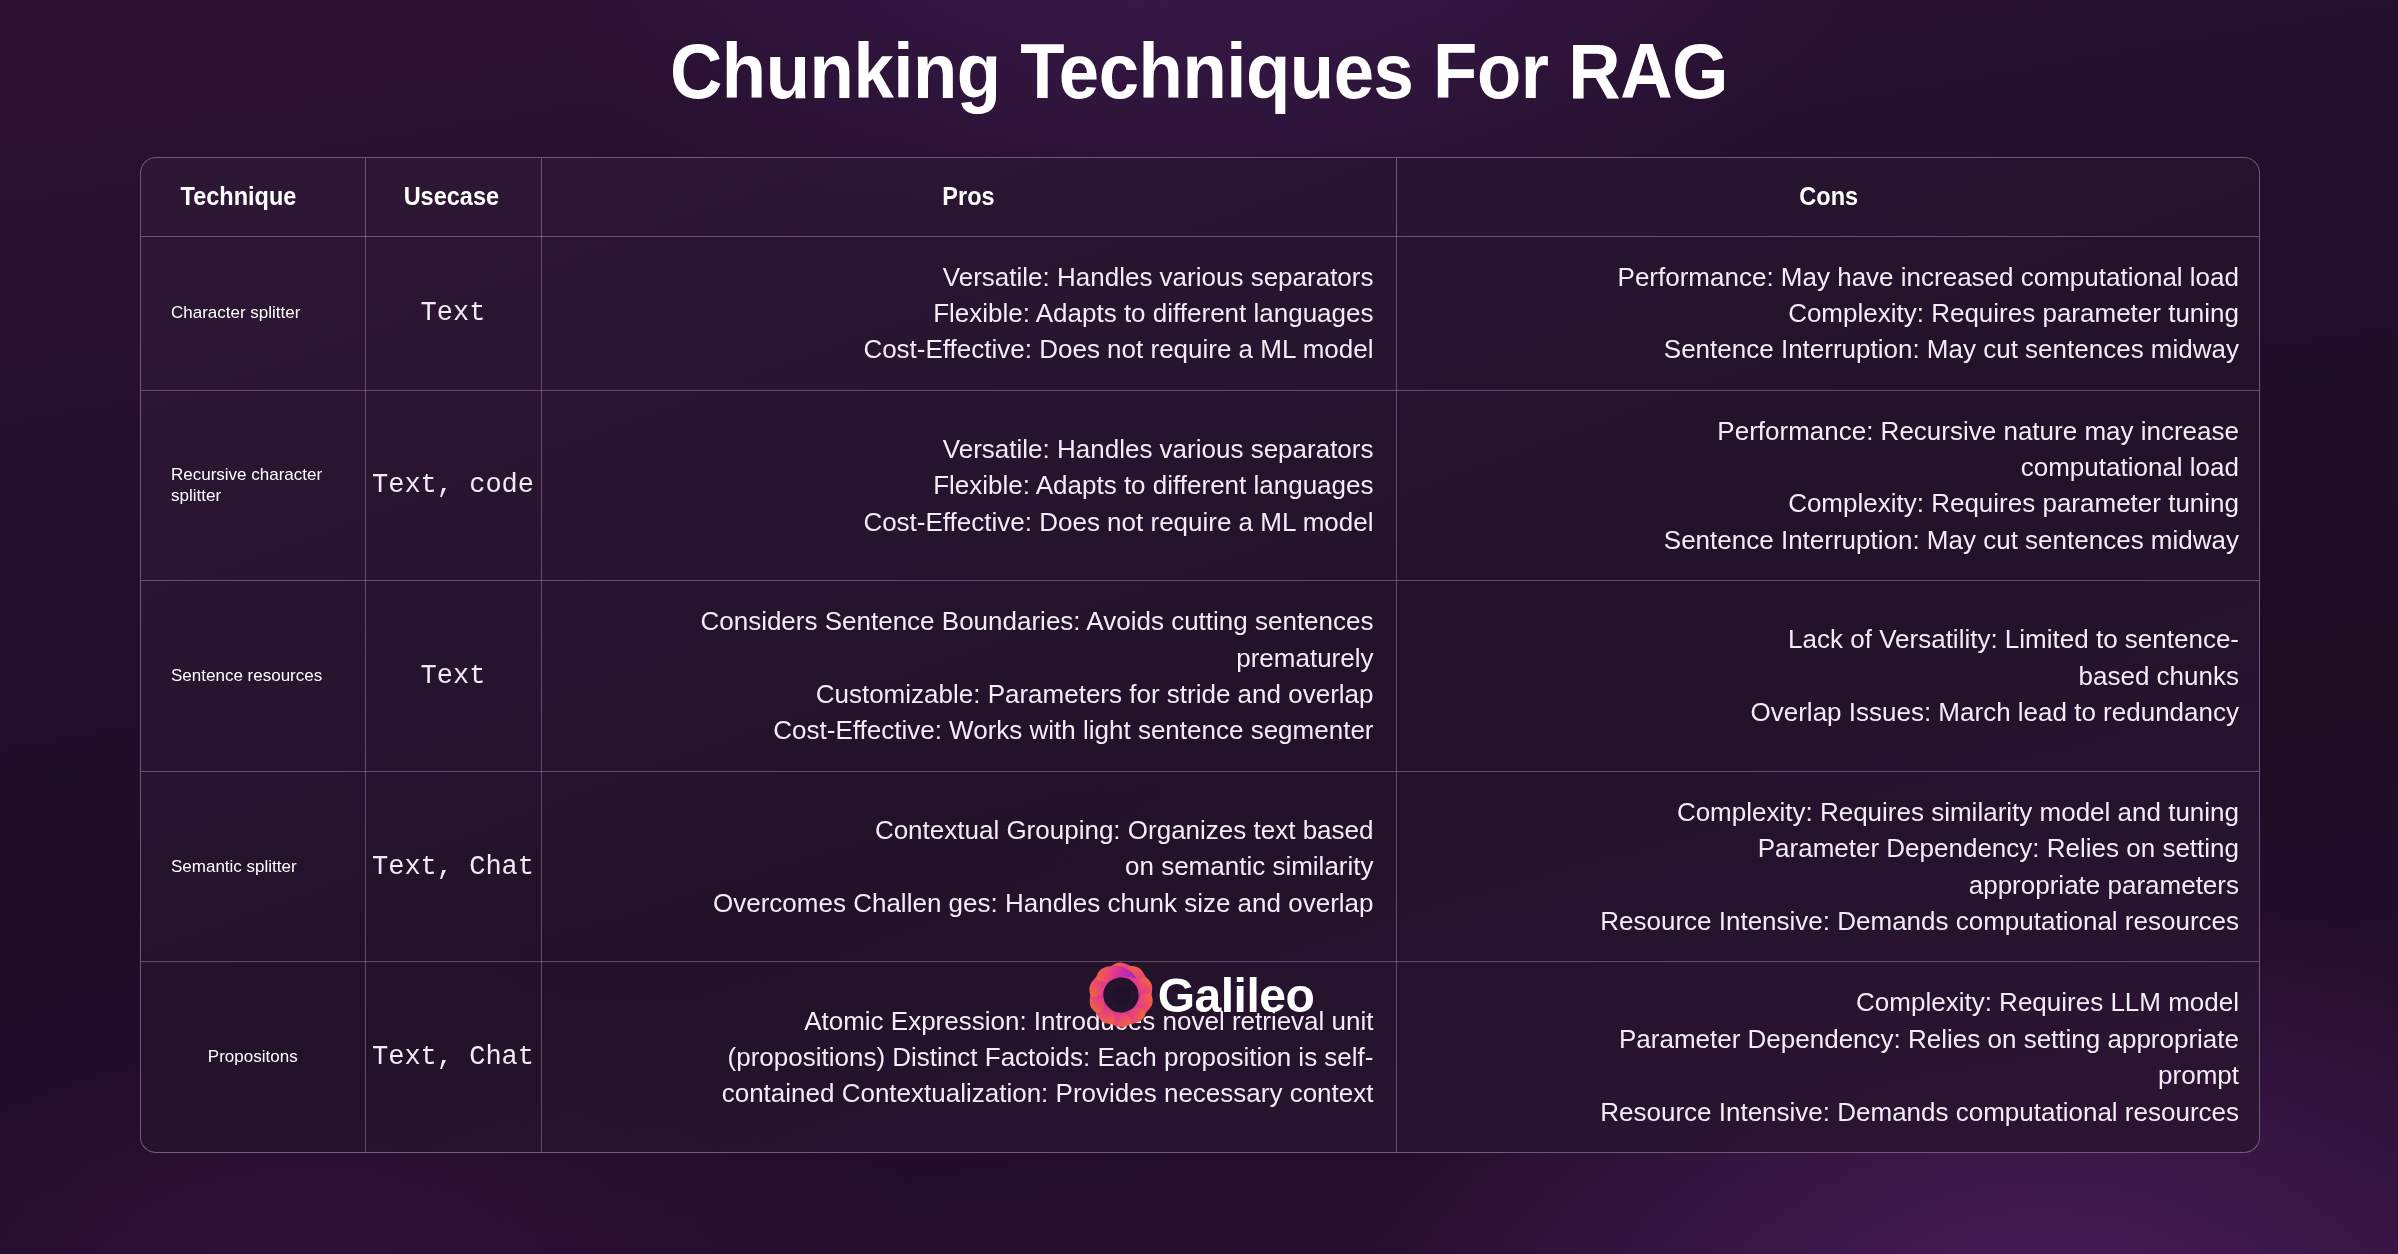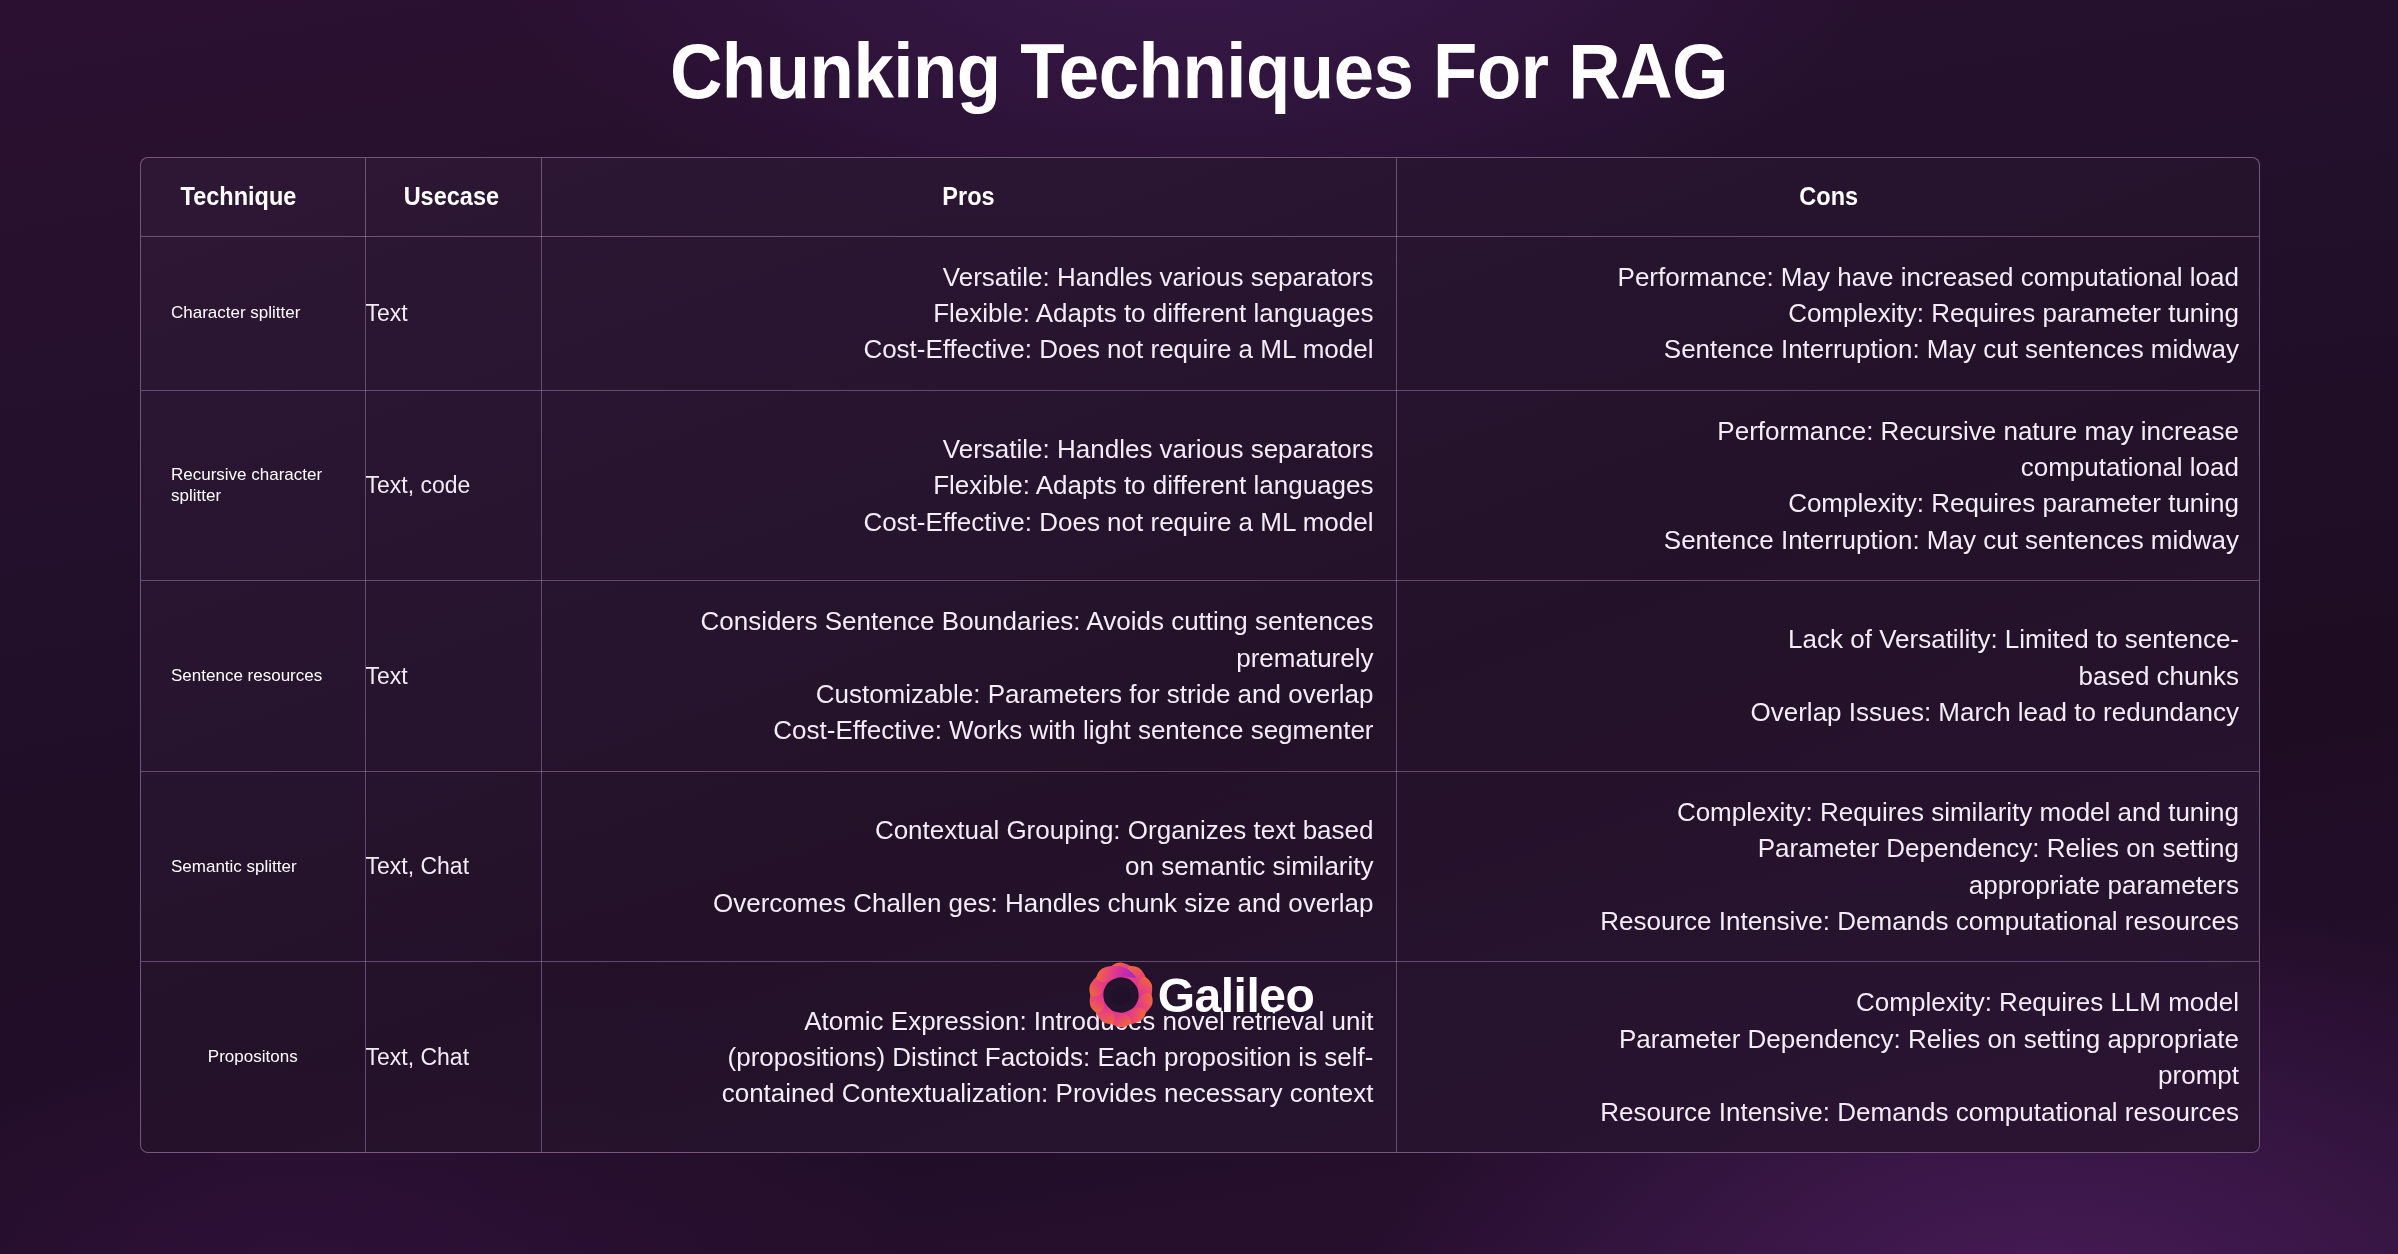--- a/index.html
+++ b/index.html
@@ -27,21 +27,21 @@
     color:#ffffff;
     font-family:"Liberation Sans", sans-serif;
     transform: scaleX(0.93);
   }
 
   .table-wrap {
     position:absolute;
     left:140px; top:157px;
     width:2120px;
     border:1px solid rgba(178,142,192,0.55);
-    border-radius:8px;
+    border-radius:16px;
     background: linear-gradient(160deg, rgba(46,24,54,0.92) 0%, rgba(36,18,42,0.92) 55%, rgba(42,21,50,0.92) 100%);
     overflow:hidden;
   }
 
   table { width:100%; border-collapse:collapse; table-layout:fixed; }
 
   col.c-tech { width:224px; }
   col.c-use  { width:176px; }
   col.c-pros { width:855px; }
   col.c-cons { width:865px; }
@@ -74,24 +74,26 @@
     font-weight:400;
     color:#ffffff;
     padding-left:30px;
     padding-right:12px;
     line-height:1.26;
     text-align:left;
   }
   td.tech.ctr { text-align:center; padding-left:12px; }
 
   td.use {
-    font-size:23px;
+    font-size:27px;
     font-weight:400;
     color:#f2eaf4;
+    text-align:center;
     line-height:1.26;
+    font-family:Liberation Mono, monospace;
   }
 
   td.body {
     font-size:26px;
     font-weight:400;
     color:#f4ecf6;
     line-height:1.40;
     padding-left:28px;
     padding-right:22px;
     text-align:right;

